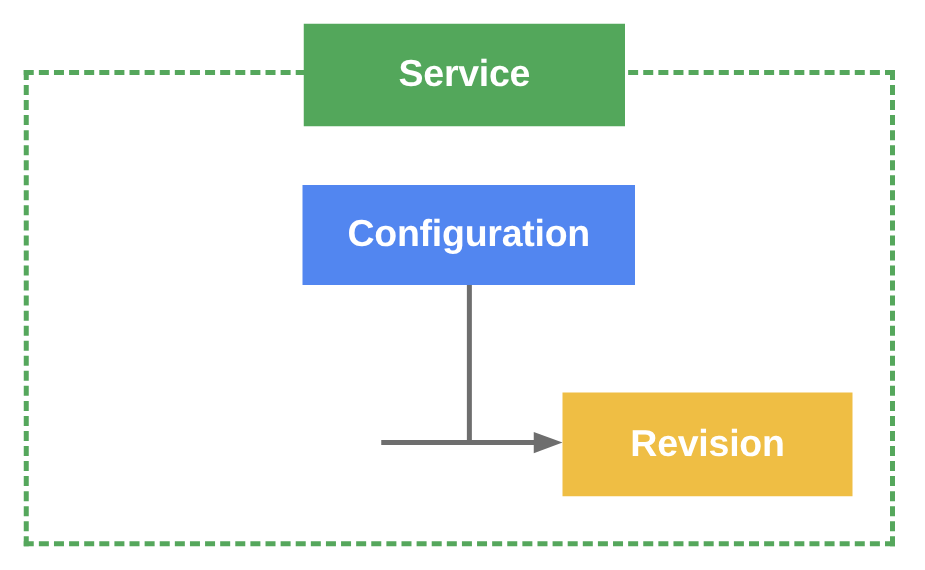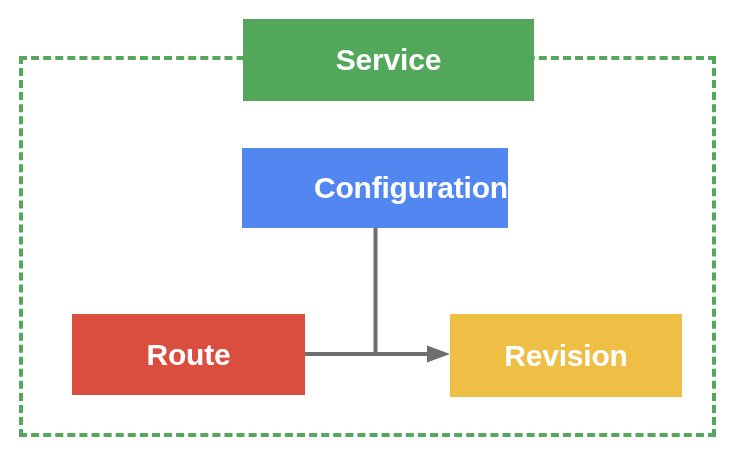--- a/index.html
+++ b/index.html
@@ -56,29 +56,28 @@
     font-size: 30px;
     font-weight: bold;
     letter-spacing: -0.2px;
     line-height: 1;
     white-space: nowrap;
     font-family: "Liberation Sans", "DejaVu Sans", sans-serif;
   }
   #node-service {
     left: 243px;
     top: 19px;
-    width: 291px;
+    width: 257px;
     height: 82px;
   }
   #node-configuration {
     left: 242px;
     top: 148px;
     width: 266px;
     height: 80px;
-    justify-content: flex-end;
   }
   #node-route {
     left: 72px;
     top: 314px;
     width: 233px;
     height: 81px;
   }
   #node-revision {
     left: 450px;
     top: 314px;
@@ -103,21 +102,18 @@
   </svg>
 
   <div class="node-box" id="node-service" style="background:#53a75b">
     <span class="node-label">Service</span>
   </div>
 
   <div class="node-box" id="node-configuration" style="background:#5286f0">
     <span class="node-label">Configuration</span>
   </div>
 
-  <div class="node-box" id="node-route" style="background:#da4e3f">
-    <span class="node-label">Route</span>
-  </div>
 
   <div class="node-box" id="node-revision" style="background:#efbe44">
     <span class="node-label">Revision</span>
   </div>
 
 </div>
 
 </body></html>

